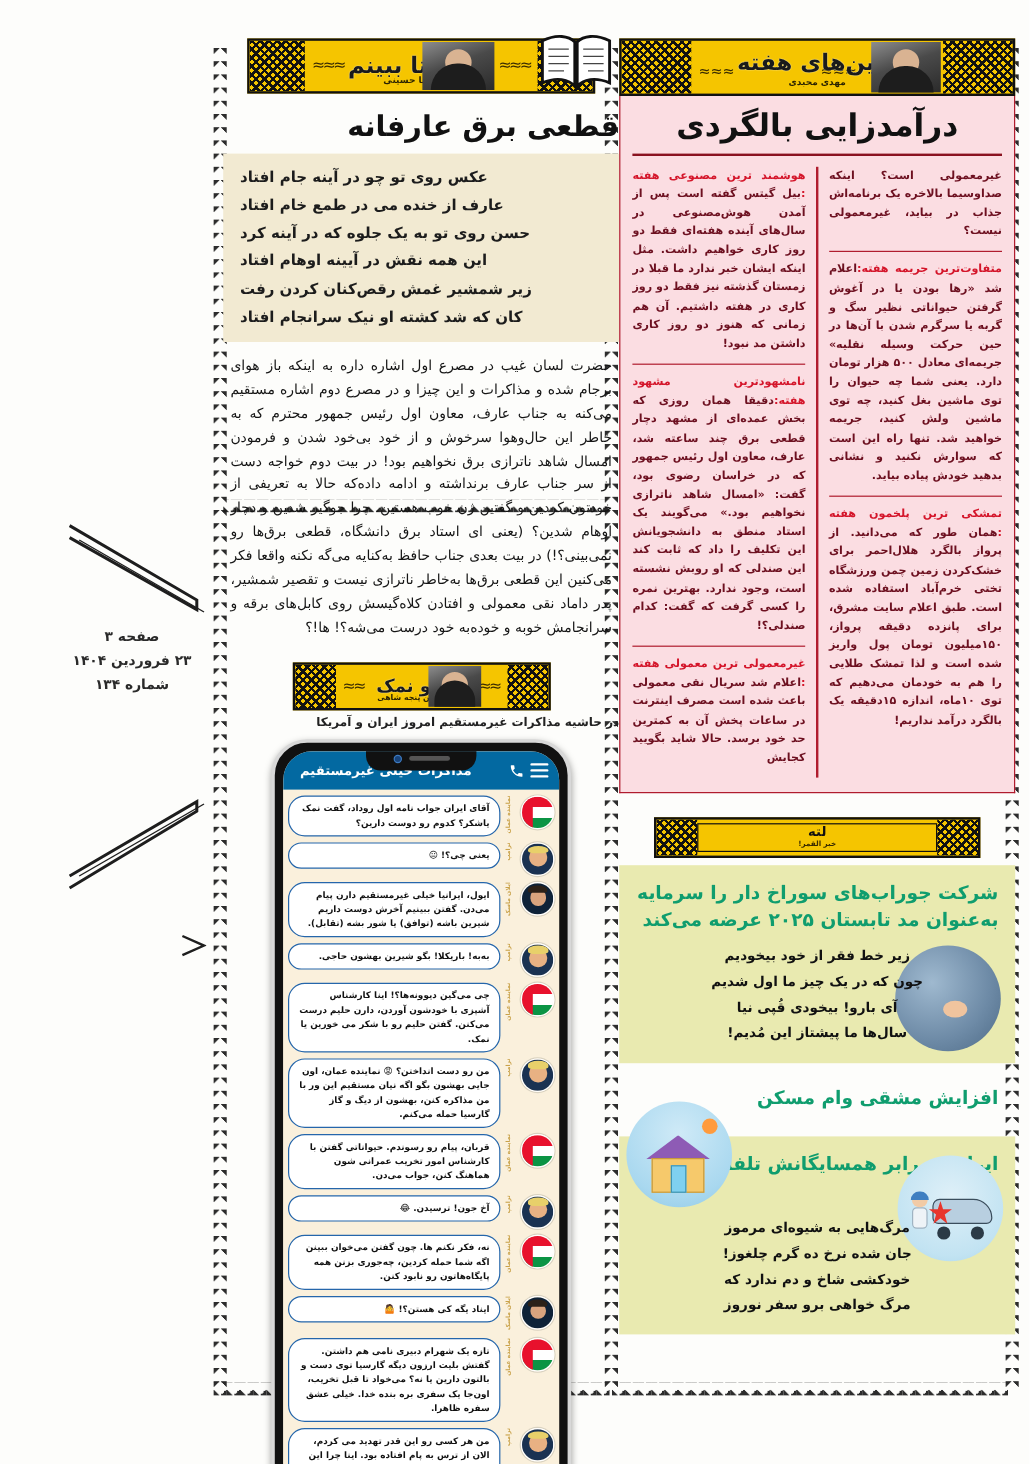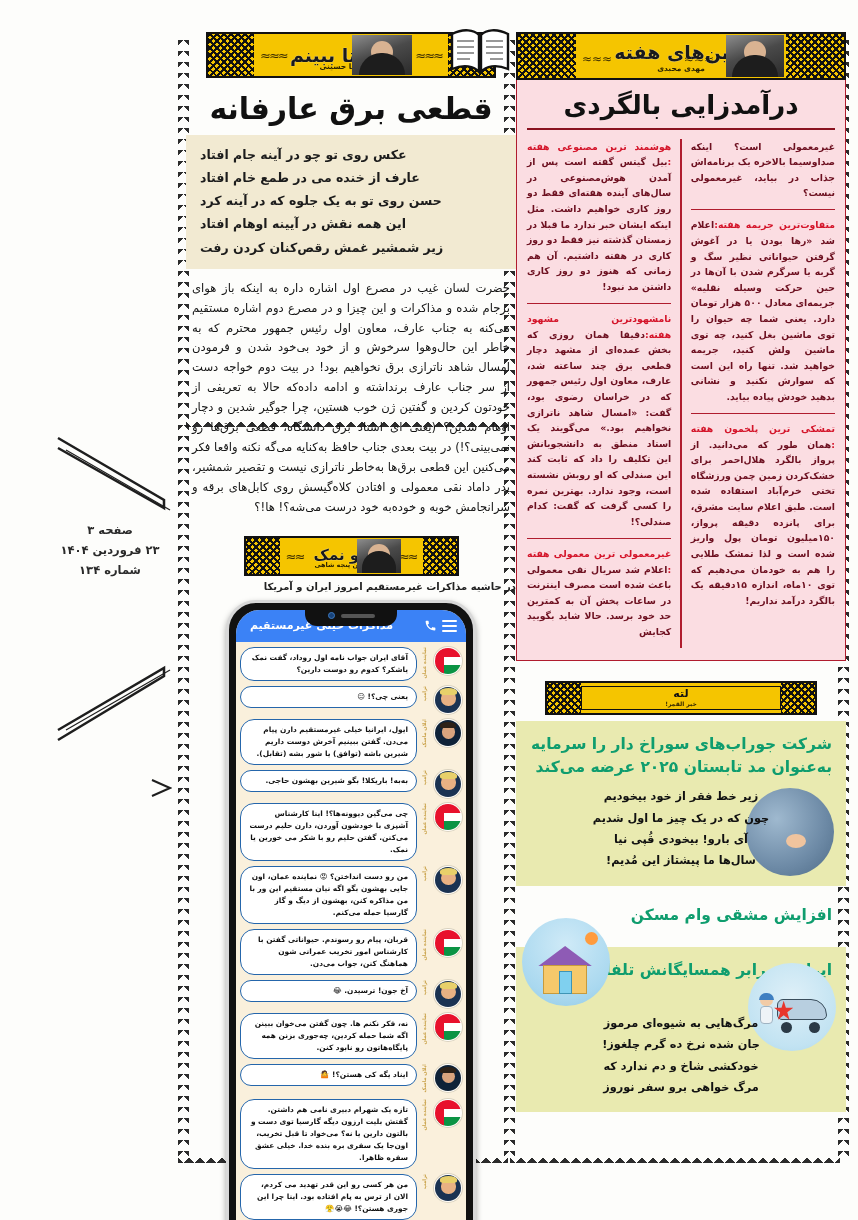--- a/index.html
+++ b/index.html
@@ -107,22 +107,21 @@
     position: absolute; left: 50%; bottom: 0; transform: translateX(-50%);
     width: 46px; height: 22px; border-radius: 22px 22px 0 0;
     background: #1d1d1d;
   }
   .book-icon {
     position: absolute; right: 4px; top: -8px; z-index: 8;
     width: 64px; height: 54px;
   }
 
   .mid-title {
-    text-align: center;
-    font-size: 30px; font-weight: bold; color: #111;
+    font-size: 24px; font-weight: bold; color: #111;
     margin: 13px 0 9px;
     letter-spacing: -.5px;
   }
   .poem-box {
     background: #f2ead2;
     padding: 8px 14px 10px;
     text-align: left;
   }
   .poem-box div {
     font-size: 12.5px; font-weight: bold; color: #1c1c1c;
@@ -151,21 +150,21 @@
     overflow: hidden;
   }
   .phone-inner {
     position: absolute; inset: 7px;
     border-radius: 24px; overflow: hidden;
     background: #faf0dc;
     display: flex; flex-direction: column;
   }
   .phone-top {
     position: relative;
-    height: 32px; background: #3b82f6;
+    height: 32px; background: #0369a1;
     display: flex; align-items: center;
     padding: 0 9px;
     flex: 0 0 auto;
   }
   .notch {
     position: absolute; left: 50%; top: -4px; transform: translateX(-50%);
     width: 92px; height: 20px; background: #111; border-radius: 0 0 12px 12px;
     display: flex; align-items: center; justify-content: center; gap: 6px;
   }
   .notch .bar { width: 34px; height: 4px; background: #555; border-radius: 2px; }
@@ -424,20 +423,21 @@
     </div>
 
     <h1 class="mid-title">قطعی برق عارفانه</h1>
 
     <div class="poem-box">
       <div>عکس روی تو چو در آینه جام افتاد</div>
       <div>عارف از خنده می در طمع خام افتاد</div>
       <div>حسن روی تو به یک جلوه که در آینه کرد</div>
       <div>این همه نقش در آیینه اوهام افتاد</div>
       <div>زیر شمشیر غمش رقص‌کنان کردن رفت</div>
+      <div>کان که شد کشته او نیک سرانجام افتاد</div>
     </div>
 
     <p class="mid-body">حضرت لسان غیب در مصرع اول اشاره داره به اینکه باز هوای برجام شده و مذاکرات و این چیزا و در مصرع دوم اشاره مستقیم می‌کنه به جناب عارف، معاون اول رئیس جمهور محترم که به خاطر این حال‌وهوا سرخوش و از خود بی‌خود شدن و فرمودن امسال شاهد ناترازی برق نخواهیم بود! در بیت دوم خواجه دست از سر جناب عارف برنداشته و ادامه داده‌که حالا به تعریفی از خودتون کردین و گفتین ژن خوب هستین، چرا جوگیر شدین و دچار اوهام شدین؟ (یعنی ای استاد برق دانشگاه، قطعی برق‌ها رو نمی‌بینی؟!) در بیت بعدی جناب حافظ به‌کنایه می‌گه نکنه واقعا فکر می‌کنین این قطعی برق‌ها به‌خاطر ناترازی نیست و تقصیر شمشیر، پدر داماد نقی معمولی و افتادن کلاه‌گیسش روی کابل‌های برقه و سرانجامش خوبه و خوده‌به خود درست می‌شه؟! ها!؟</p>
 
     <div style="height:14px;"></div>
 
     <div class="banner" style="width:215px; height:40px;">
       <div class="orn-l" style="width:34px;"></div>
       <div class="orn-r" style="width:34px;"></div>
       <span class="swirl a" style="right:40px;">≈≈</span>

